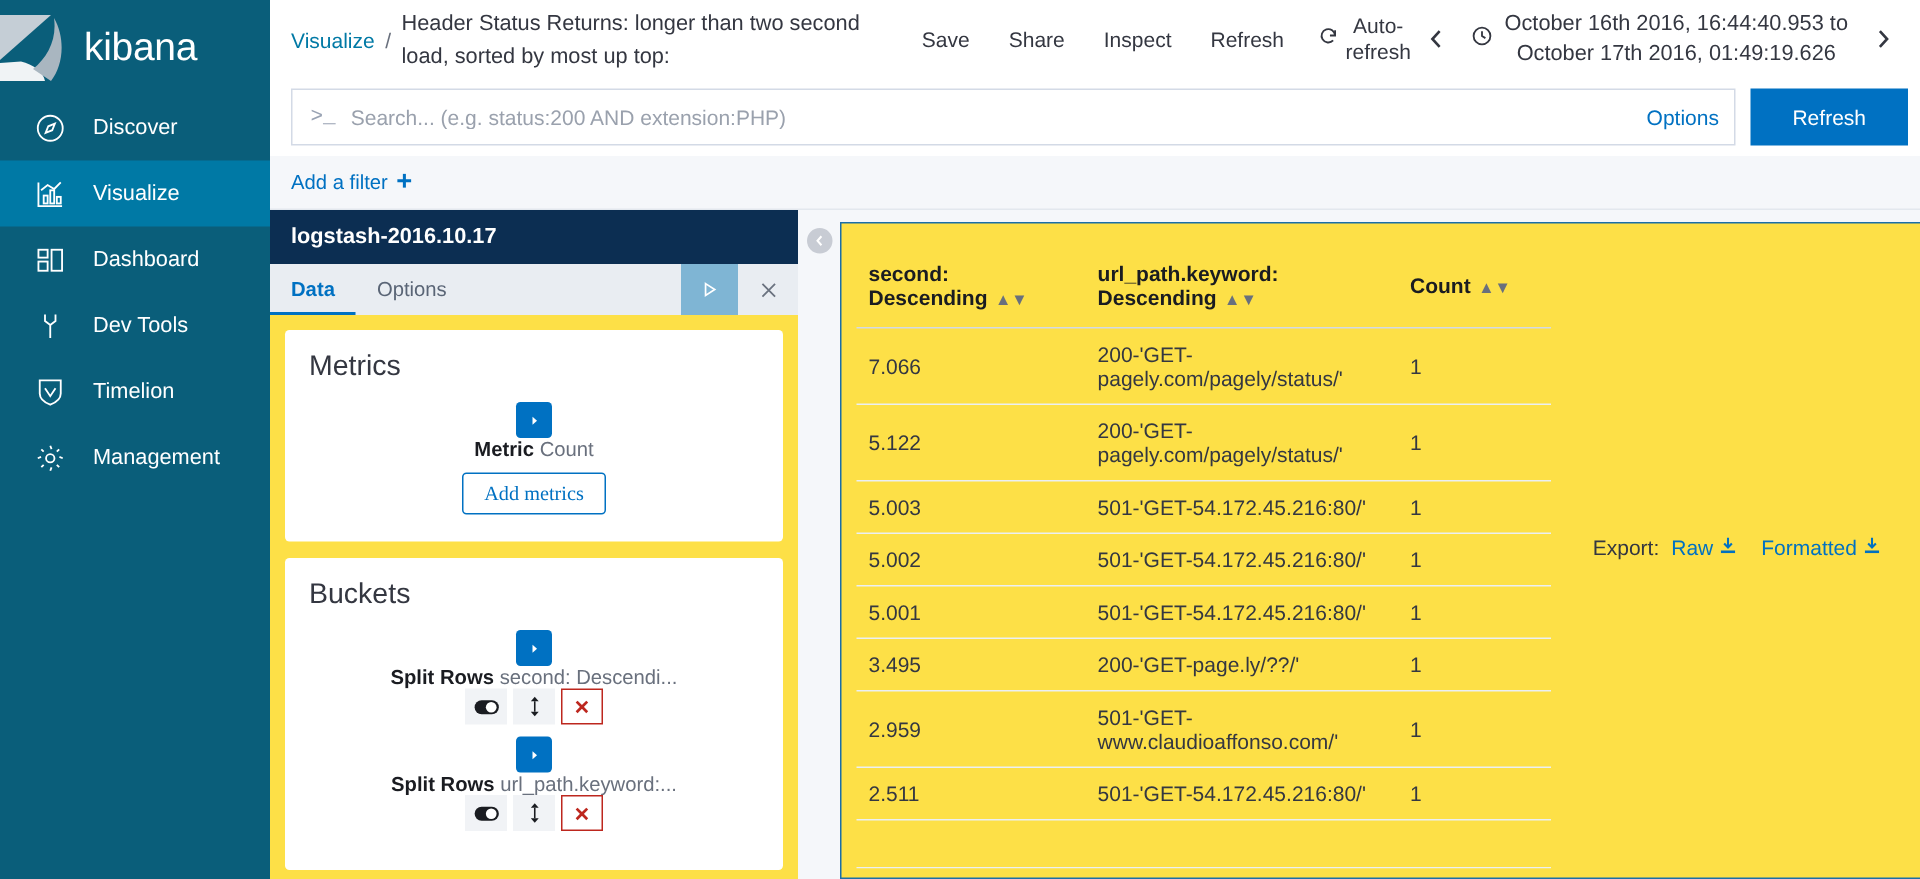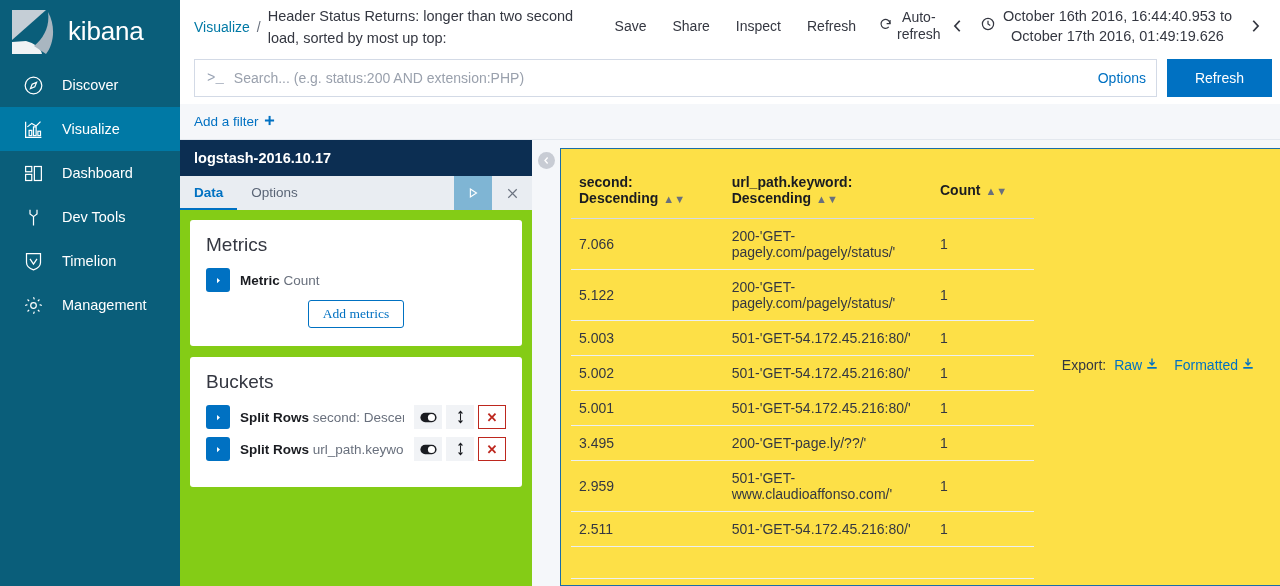--- a/index.html
+++ b/index.html
@@ -11,21 +11,21 @@
   #app { display: flex; width: 1280px; height: 586px; }
 
   
   .sidebar {
     width: 180px; min-width: 180px; height: 586px;
     background: #0a5e7a;
     display: flex; flex-direction: column;
   }
   .logo-row {
     height: 63px; display: flex; align-items: center;
-    padding-left: 12px; gap: 14px;
+    gap: 14px;
   }
   .logo-mark { width: 42px; height: 44px; position: relative; }
   .logo-text { color: #fff; font-size: 26px; letter-spacing: -0.2px; }
   .nav-item {
     height: 44px; display: flex; align-items: center;
     padding-left: 22px; gap: 18px; cursor: pointer;
     color: #fff; font-size: 14.5px;
   }
   .nav-item.active { background: #0079a5; }
   .nav-icon { width: 22px; height: 22px; display: flex; align-items: center; justify-content: center; }
@@ -82,21 +82,21 @@
 
   .filterbar {
     height: 36px; background: #f5f7fa; display: flex; align-items: center;
     padding-left: 14px; border-bottom: 1px solid #e3e8ee;
   }
   .filter-link { color: #0071c2; font-size: 13.5px; cursor: pointer; display: flex; align-items: center; gap: 5px; }
 
   
   .workspace { flex: 1; display: flex; min-height: 0; background: #f5f7fa; position: relative; }
 
-  .editor { width: 352px; min-width: 352px; display: flex; flex-direction: column; background: #84cc16; justify-content: space-between; }
+  .editor { width: 352px; min-width: 352px; display: flex; flex-direction: column; background: #fde047; justify-content: space-between; }
   .editor-title {
     background: #0c2e52; color: #fff; height: 36px; display: flex; align-items: center;
     padding-left: 14px; font-size: 14.5px; font-weight: bold;
   }
   .editor-tabs { height: 34px; background: #e9edf2; display: flex; align-items: stretch; }
   .tab {
     padding: 0 14px; display: flex; align-items: center; font-size: 13.5px;
     color: #5a6576; cursor: pointer; border-bottom: 2px solid transparent;
   }
   .tab.active { color: #0071c2; border-bottom-color: #0071c2; font-weight: bold; background: #e9edf2; }
@@ -108,21 +108,21 @@
   .close-btn {
     width: 40px; display: flex; align-items: center; justify-content: center;
     cursor: pointer; color: #6b7380; font-size: 17px;
   }
   .editor-body { flex: 1; padding: 10px; overflow: hidden; }
   .card {
     background: #fff; border-radius: 3px; padding: 14px 16px 18px;
     margin-bottom: 11px;
   }
   .card-h { font-size: 19px; color: #343741; margin-bottom: 12px; }
-  .agg-row { display: flex; align-items: center; gap: 10px; margin-bottom: 8px; }
+  .agg-row { display: flex; align-items: center; margin-bottom: 8px; flex-direction: column; }
   .agg-toggle {
     width: 24px; height: 24px; background: #0071c2; border-radius: 3px;
     display: flex; align-items: center; justify-content: center; cursor: pointer; flex: 0 0 auto;
   }
   .agg-label { font-size: 13.5px; color: #343741; flex: 1; white-space: nowrap; overflow: hidden; }
   .agg-label b { color: #1a1c21; }
   .agg-label .sub { color: #69707d; }
   .mini-btns { display: flex; gap: 4px; flex: 0 0 auto; }
   .mini-btn {
     width: 28px; height: 24px; background: #f1f3f6; border: 1px solid transparent;

